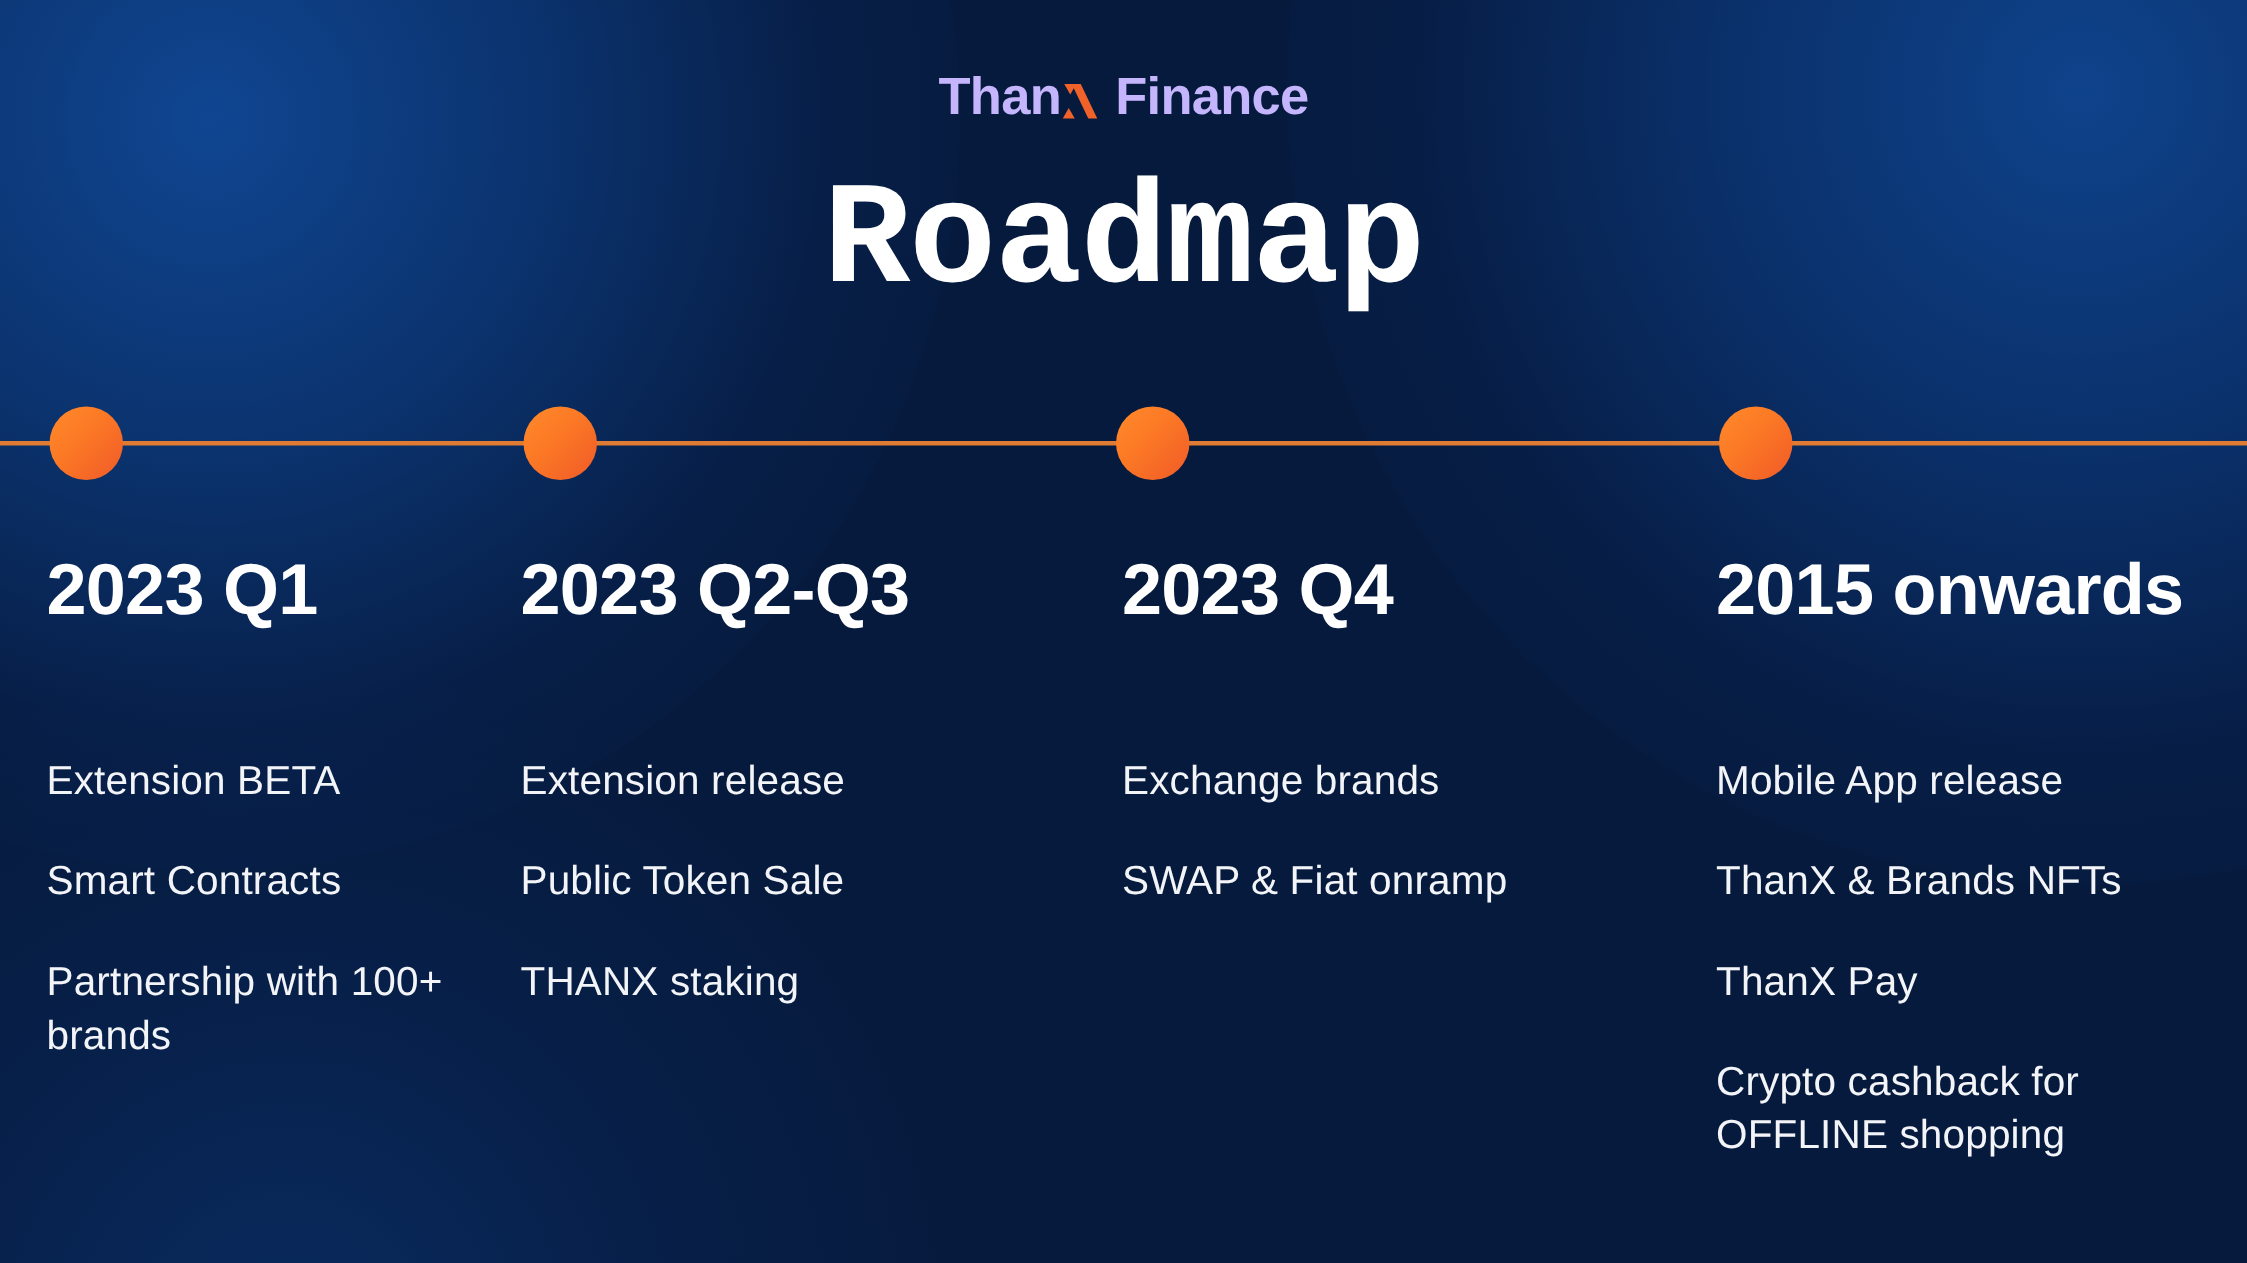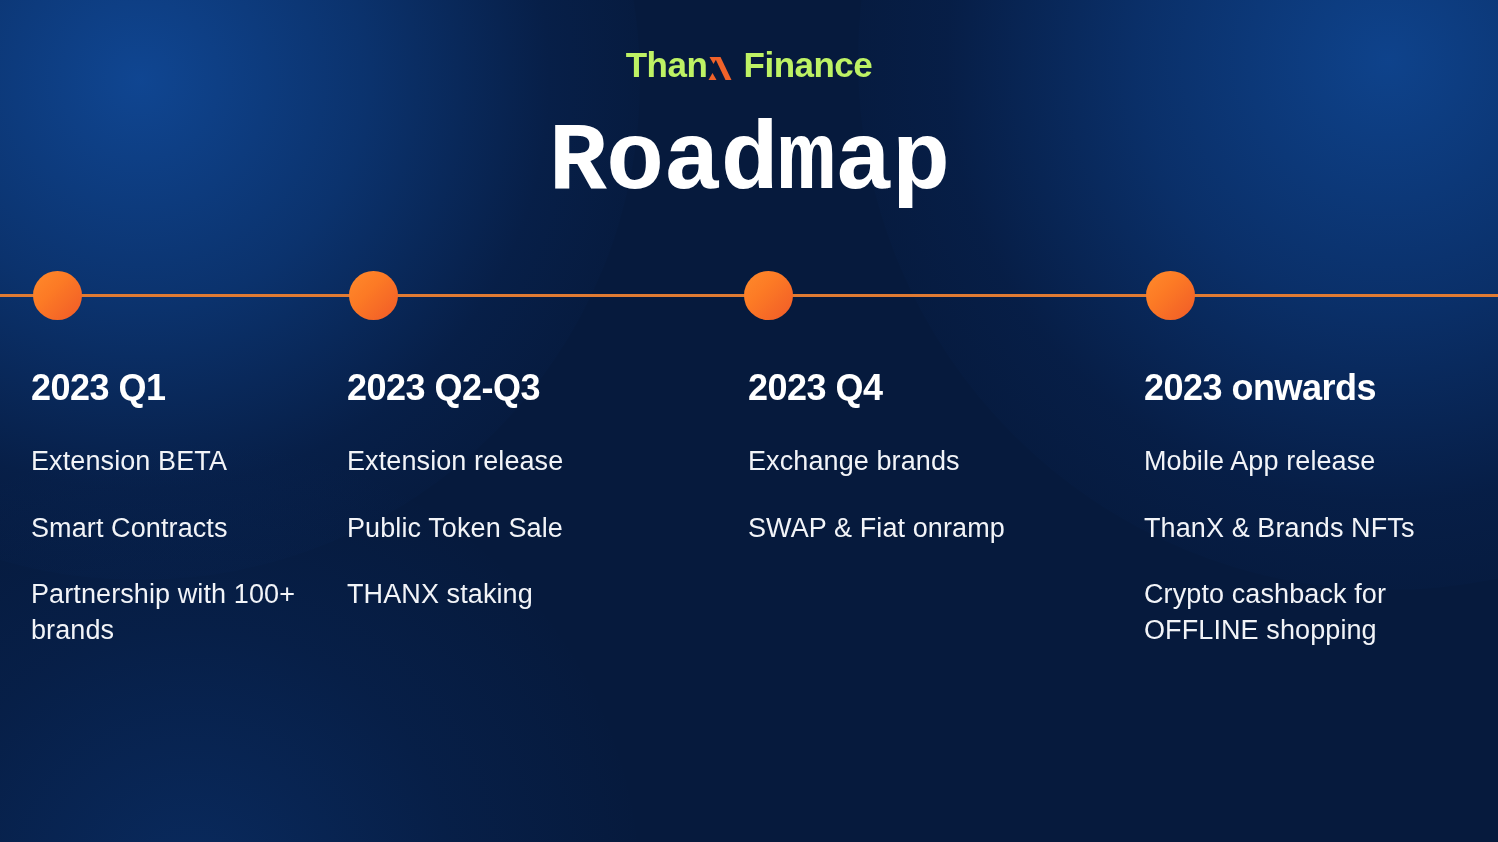--- a/index.html
+++ b/index.html
@@ -69,21 +69,21 @@
 
   
   .logo {
     position:absolute;
     top:47px;
     left:0; right:0;
     text-align:center;
     font-size:35px;
     font-weight:bold;
     letter-spacing:-0.5px;
-    color:#bef264;
+    color:#c4b5fd;
     white-space:nowrap;
     line-height:1;
   }
   .logo-mark {
     display:inline-block;
     position:relative;
     width:26px;
     height:28px;
     vertical-align:-4px;
     margin:0 1px 0 0;
@@ -144,31 +144,31 @@
   .col {
     position:absolute;
     top:0;
   }
   .col-1 { left:31px; width:300px; }
   .col-2 { left:347px; width:380px; }
   .col-3 { left:748px; width:360px; }
   .col-4 { left:1144px; width:345px; }
 
   .col-heading {
-    font-size:36px;
+    font-size:48px;
     font-weight:bold;
     color:#ffffff;
     letter-spacing:-0.5px;
     line-height:1.1;
     white-space:nowrap;
     margin-bottom:0;
   }
 
   .col-items {
-    margin-top:36px;
+    margin-top:82px;
     list-style:none;
   }
   .col-item {
     font-size:27px;
     font-weight:400;
     color:#f2f4f8;
     line-height:1.33;
     margin-bottom:31px;
     letter-spacing:0.1px;
   }
@@ -224,22 +224,23 @@
 
     <div class="col col-3">
       <div class="col-heading">2023 Q4</div>
       <ul class="col-items">
         <li class="col-item">Exchange brands</li>
         <li class="col-item">SWAP &amp; Fiat onramp</li>
       </ul>
     </div>
 
     <div class="col col-4">
-      <div class="col-heading">2023 onwards</div>
+      <div class="col-heading">2015 onwards</div>
       <ul class="col-items">
         <li class="col-item">Mobile App release</li>
         <li class="col-item">ThanX &amp; Brands NFTs</li>
+        <li class="col-item">ThanX Pay</li>
         <li class="col-item">Crypto cashback for OFFLINE shopping</li>
       </ul>
     </div>
 
   </div>
 </div>
 
 </body></html>

